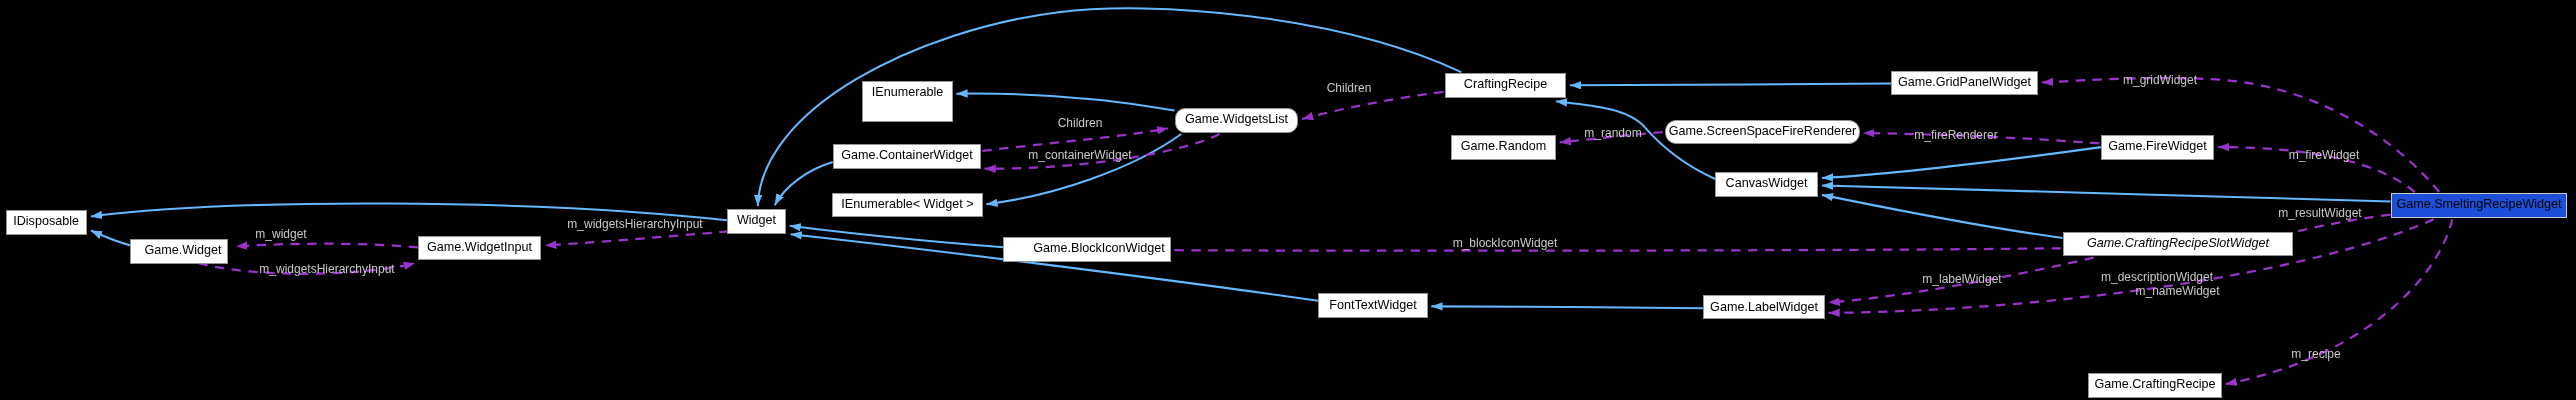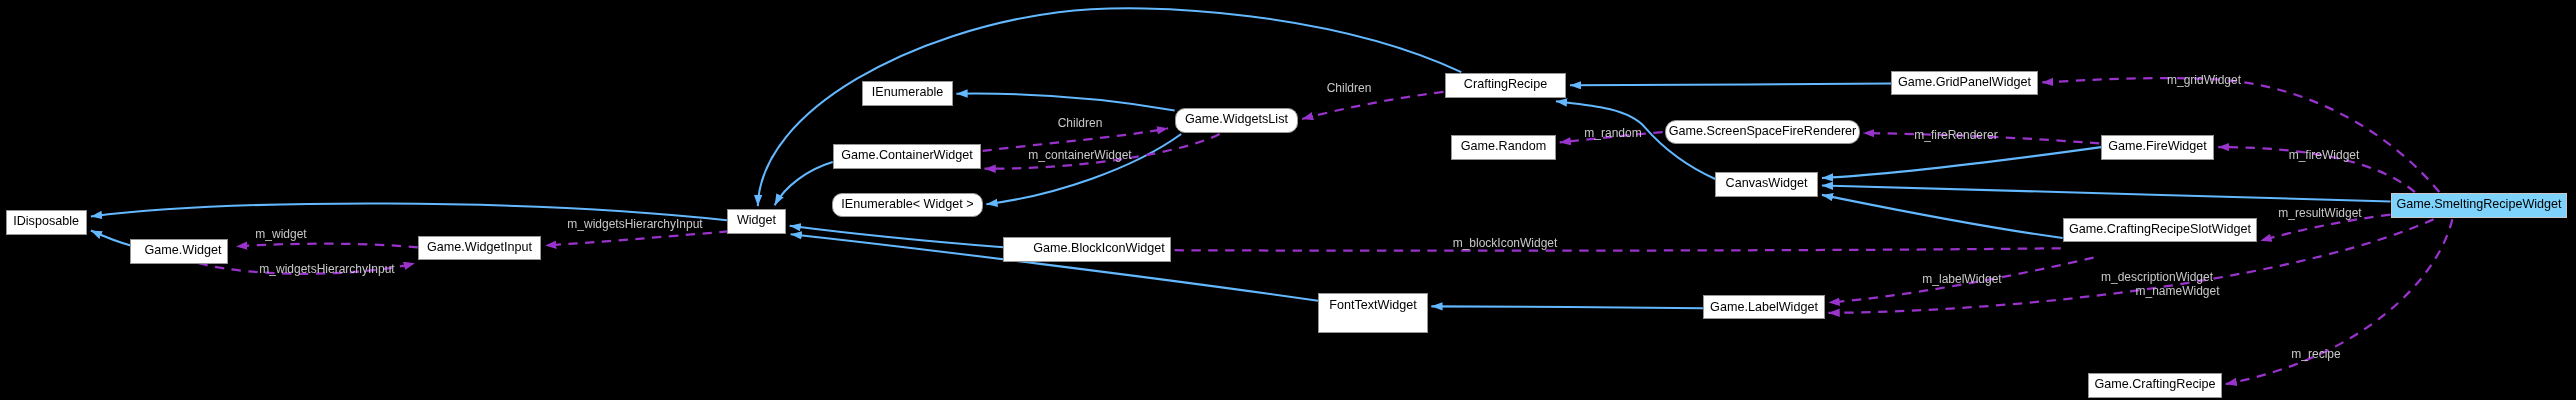--- a/index.html
+++ b/index.html
@@ -16,21 +16,21 @@
     box-sizing:border-box;
     background:#ffffff;
     border:1.9px solid #969696;
     color:#000000;
     font-size:12.6px;
     text-align:center;
     white-space:nowrap;
     z-index:2;
   }
   .node.selected{
-    background:#7dd3fc;
+    background:#1d4ed8;
     border:1.9px solid #c9c9c9;
     text-align:center;
   }
   .edge-label{
     position:absolute;
     transform:translate(-50%,-50%);
     color:#c8c8c8;
     font-size:12px;
     white-space:nowrap;
     z-index:1;
@@ -82,46 +82,46 @@
     <path class="use" d="M2200,265 C1950,268 1450,268 1235,267" marker-end="url(#ap)"></path>
     <path class="use" d="M2235,275 C2140,297 2030,317 1952,323" marker-end="url(#ap)"></path>
     <path class="use" d="M2598,234 C2470,292 2190,332 1952,334" marker-end="url(#ap)"></path>
     <path class="use" d="M2618,234 C2602,300 2520,382 2376,410" marker-end="url(#ap)"></path>
   </svg>
 
   <div class="node" style="left:5.6px;top:210px;width:81px;height:25px;line-height:21.5px;">IDisposable</div>
   <div class="node" style="left:130px;top:239px;width:98px;height:25px;line-height:21.5px;padding-left:8px;">Game.Widget</div>
   <div class="node" style="left:418px;top:236px;width:123px;height:24px;line-height:20.6px;">Game.WidgetInput</div>
   <div class="node" style="left:727px;top:209px;width:59px;height:25px;line-height:21.5px;">Widget</div>
-  <div class="node" style="left:862px;top:81px;width:91px;height:25px;line-height:21.5px;">IEnumerable</div>
+  <div class="node" style="left:862px;top:81px;width:91px;height:41px;line-height:21.5px;">IEnumerable</div>
   <div class="node" style="left:833px;top:144px;width:148px;height:25px;line-height:21.5px;">Game.ContainerWidget</div>
-  <div class="node" style="left:832px;top:193px;width:151px;height:24px;line-height:20.6px;border-radius:10px;">IEnumerable&lt; Widget &gt;</div>
+  <div class="node" style="left:832px;top:193px;width:151px;height:24px;line-height:20.6px;">IEnumerable&lt; Widget &gt;</div>
   <div class="node" style="left:1175px;top:108px;width:123px;height:25px;line-height:21.5px;border-radius:10px;">Game.WidgetsList</div>
   <div class="node" style="left:1003px;top:237px;width:168px;height:25px;line-height:21.5px;padding-left:24px;">Game.BlockIconWidget</div>
-  <div class="node" style="left:1318px;top:293px;width:110px;height:40px;line-height:22.5px;">FontTextWidget</div>
+  <div class="node" style="left:1318px;top:293px;width:110px;height:25px;line-height:22.5px;">FontTextWidget</div>
   <div class="node" style="left:1445px;top:73px;width:121px;height:25px;line-height:21.5px;">CraftingRecipe</div>
   <div class="node" style="left:1451px;top:135px;width:105px;height:25px;line-height:21.5px;">Game.Random</div>
   <div class="node" style="left:1665px;top:120px;width:195px;height:24px;line-height:20.6px;border-radius:11px;">Game.ScreenSpaceFireRenderer</div>
   <div class="node" style="left:1715px;top:172px;width:103px;height:25px;line-height:21.5px;">CanvasWidget</div>
   <div class="node" style="left:1703px;top:295px;width:122px;height:24px;line-height:22.5px;">Game.LabelWidget</div>
   <div class="node" style="left:1891px;top:71px;width:147px;height:24px;line-height:20.6px;">Game.GridPanelWidget</div>
   <div class="node" style="left:2101px;top:135px;width:113px;height:25px;line-height:21.5px;">Game.FireWidget</div>
-  <div class="node" style="left:2063px;top:218px;width:194px;height:24px;line-height:20.6px;">Game.CraftingRecipeSlotWidget</div>
+  <div class="node" style="left:2063px;top:232px;width:230px;height:24px;line-height:20.6px;font-style:italic;">Game.CraftingRecipeSlotWidget</div>
   <div class="node" style="left:2088px;top:373px;width:134px;height:25px;line-height:21.5px;">Game.CraftingRecipe</div>
   <div class="node selected" style="left:2391px;top:193px;width:176px;height:25px;line-height:21.5px;">Game.SmeltingRecipeWidget</div>
 
   <span class="edge-label" style="left:281px;top:234px;">m_widget</span>
   <span class="edge-label" style="left:327px;top:269px;">m_widgetsHierarchyInput</span>
   <span class="edge-label" style="left:635px;top:224px;">m_widgetsHierarchyInput</span>
   <span class="edge-label" style="left:1080px;top:123px;">Children</span>
   <span class="edge-label" style="left:1080px;top:155px;">m_containerWidget</span>
   <span class="edge-label" style="left:1349px;top:88px;">Children</span>
   <span class="edge-label" style="left:1613px;top:133px;">m_random</span>
   <span class="edge-label" style="left:1956px;top:123px;margin-top:12px;">m_fireRenderer</span>
-  <span class="edge-label" style="left:2160px;top:80px;margin-left:44px;">m_gridWidget</span>
+  <span class="edge-label" style="left:2160px;top:80px;">m_gridWidget</span>
   <span class="edge-label" style="left:2324px;top:155px;">m_fireWidget</span>
   <span class="edge-label" style="left:2320px;top:213px;">m_resultWidget</span>
   <span class="edge-label" style="left:1505px;top:243px;">m_blockIconWidget</span>
   <span class="edge-label" style="left:1962px;top:279px;">m_labelWidget</span>
   <span class="edge-label" style="left:2157px;top:277px;">m_descriptionWidget</span>
   <span class="edge-label" style="left:2154px;top:291px;padding-left:47px;">m_nameWidget</span>
   <span class="edge-label" style="left:2316px;top:354px;">m_recipe</span>
 
 </div>
 

